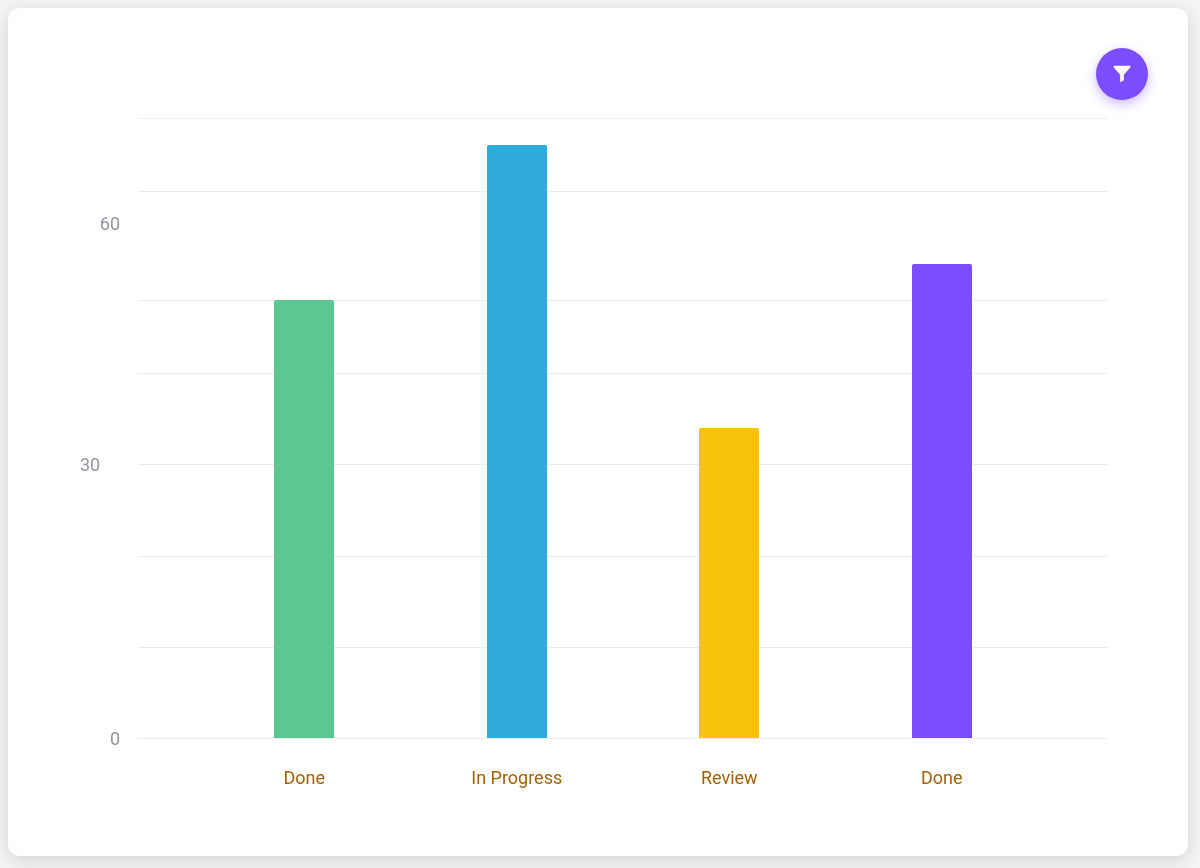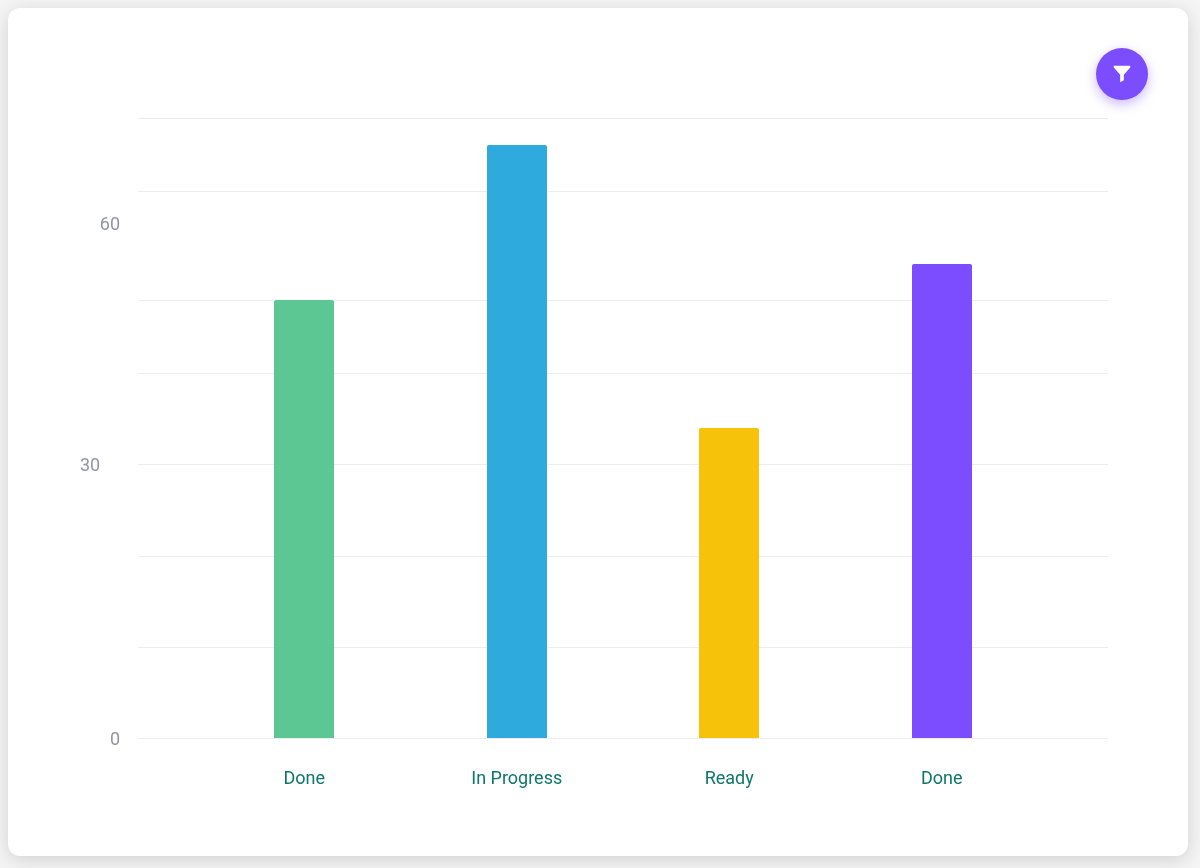--- a/index.html
+++ b/index.html
@@ -99,21 +99,21 @@
       position: absolute;
       left: 90px;
       right: 40px;
       bottom: 28px;
       display: flex;
       justify-content: space-around;
       padding: 0 60px;
     }
     .x-label {
       font-size: 18px;
-      color: #0f766e;
+      color: #a16207;
       text-align: center;
       width: 120px;
     }
   </style>
 </head>
 <body>
 
 <div class="card">
 
   <button class="filter-button">
@@ -155,19 +155,19 @@
 
     <div id="y-axis-labels">
         <div class="y-tick-label" style="left: 12px; top: 690px;">0</div>
         <div class="y-tick-label" style="left: 12px; top: 416.471px; text-align: center;">30</div>
         <div class="y-tick-label" style="left: 12px; top: 142.941px; margin-top: 32px;">60</div>
       </div>
 
     <div class="x-labels" id="x-labels">
         <div class="x-label">Done</div>
         <div class="x-label">In Progress</div>
-        <div class="x-label">Ready</div>
+        <div class="x-label">Review</div>
         <div class="x-label">Done</div>
       </div>
 
   </div>
 
 </div>
 
 </body></html>

